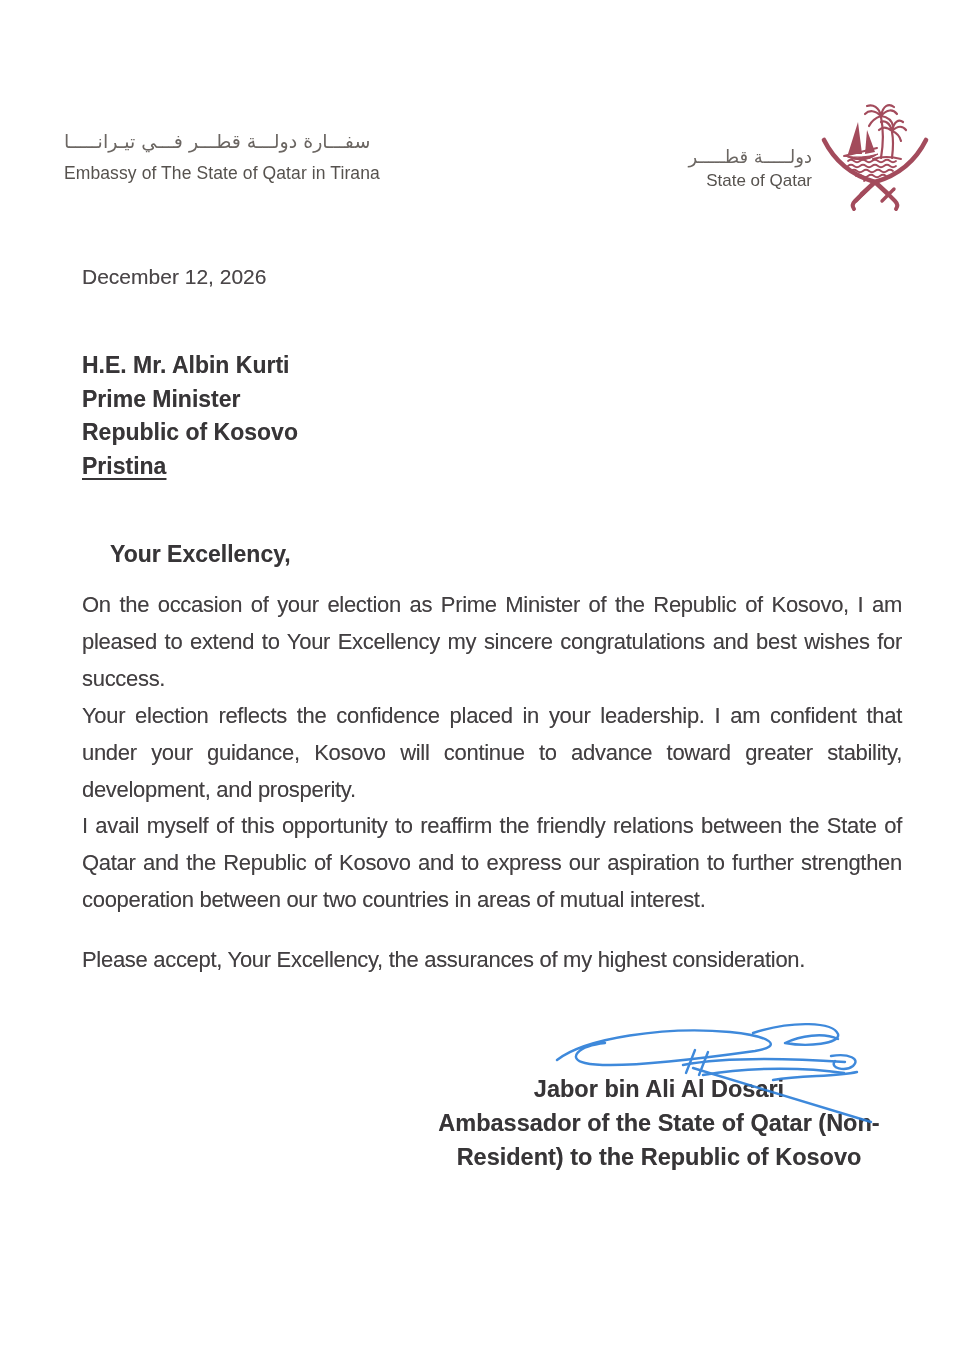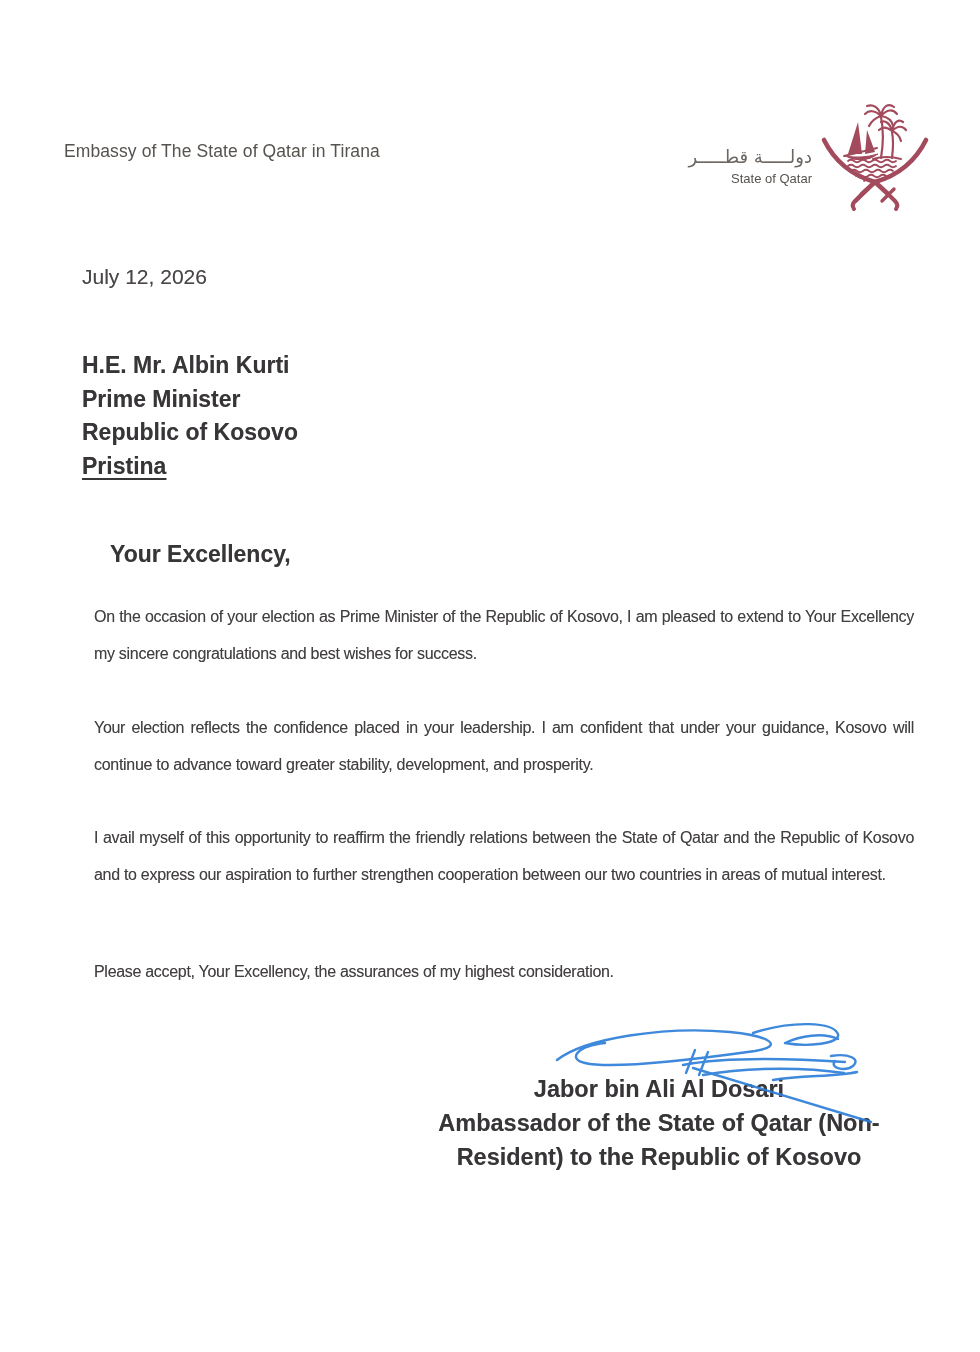--- a/index.html
+++ b/index.html
@@ -26,63 +26,64 @@
   }
   .hdr-right-text {
     position: absolute; left: 650px; top: 146px; width: 162px;
     text-align: right; color: #5e5a57;
   }
   .hdr-right-text .ar {
     display: block; direction: rtl; font-family: "DejaVu Sans", sans-serif;
     font-size: 18px; color: #6b6662; white-space: nowrap; text-align: right;
   }
   .hdr-right-text .en {
-    display: block; margin-top: 4px; font-size: 13px; color: #56524e; white-space: nowrap;
+    display: block; margin-top: 4px; font-size: 17px; color: #56524e; white-space: nowrap;
   }
   .emblem { position: absolute; left: 818px; top: 102px; width: 115px; height: 112px; }
   
   .scan-text { text-shadow: 0 0 0.6px rgba(70,66,68,0.45); }
   .date-line {
     position: absolute; left: 82px; top: 265px;
     font-size: 21px; color: #4a4648;
   }
   .recipient {
     position: absolute; left: 82px; top: 349px;
     font-size: 23px; font-weight: bold; color: #373537; line-height: 33.5px;
   }
   .recipient .underlined {
     text-decoration: underline; text-decoration-thickness: 2px; text-underline-offset: 4px;
   }
   .salutation {
     position: absolute; left: 82px; top: 541px;
     font-size: 23px; font-weight: bold; color: #373537; margin-left: 28px;
   }
   .body-par {
-    position: absolute; left: 82px; width: 820px; margin: 12px;
-    font-size: 16px; line-height: 37px; letter-spacing: -0.3px;
+    position: absolute; left: 82px; width: 820px; margin: 0;
+    font-size: 22px; line-height: 37px; letter-spacing: -0.3px;
     text-align: justify; color: #423f41;
   }
   .p1 { top: 586px; }
   .p2 { top: 697px; }
   .p3 { top: 807px; }
   .p4 { top: 941px; text-align: left; }
   
   .sig-svg { position: absolute; left: 545px; top: 1016px; width: 332px; height: 114px; z-index: 3; }
   .sig-block {
     position: absolute; left: 413px; top: 1072px; width: 492px;
     text-align: center; font-size: 23.5px; font-weight: bold;
     color: #373537; line-height: 34px; z-index: 2;
   }
 </style>
 </head>
 <body>
 
 <div class="page">
 
   <div class="hdr-left">
+    <span class="ar" dir="rtl">سفـــارة دولـــة قطـــر فـــي تيـرانـــــا</span>
     <span class="en">Embassy of The State of Qatar in Tirana</span>
   </div>
 
   <div class="hdr-right-text">
     <span class="ar" dir="rtl">دولـــــة قطـــــر</span>
     <span class="en">State of Qatar</span>
   </div>
 
   <svg class="emblem" viewBox="0 0 115 112">
     <g stroke="#a34b5c" fill="none" stroke-linecap="round" stroke-linejoin="round">
@@ -114,21 +115,21 @@
         <path d="M6,38 C18,62 36,74 57,80 L70,92"></path>
         <path d="M108,38 C96,62 78,74 57,80 L44,92"></path>
         <path d="M64,99 L76,87" stroke-width="3.4"></path>
         <path d="M50,87 L38,99" stroke-width="3.4"></path>
         <path d="M70,92 L77,99 q4,4 1,8" stroke-width="4"></path>
         <path d="M44,92 L37,99 q-4,4 -1,8" stroke-width="4"></path>
       </g>
     </g>
   </svg>
 
-  <div class="date-line scan-text">July 12, 2026</div>
+  <div class="date-line scan-text">December 12, 2026</div>
 
   <div class="recipient scan-text">
     <div>H.E. Mr. Albin Kurti</div>
     <div>Prime Minister</div>
     <div>Republic of Kosovo</div>
     <div class="underlined">Pristina</div>
   </div>
 
   <div class="salutation scan-text">Your Excellency,</div>
 

